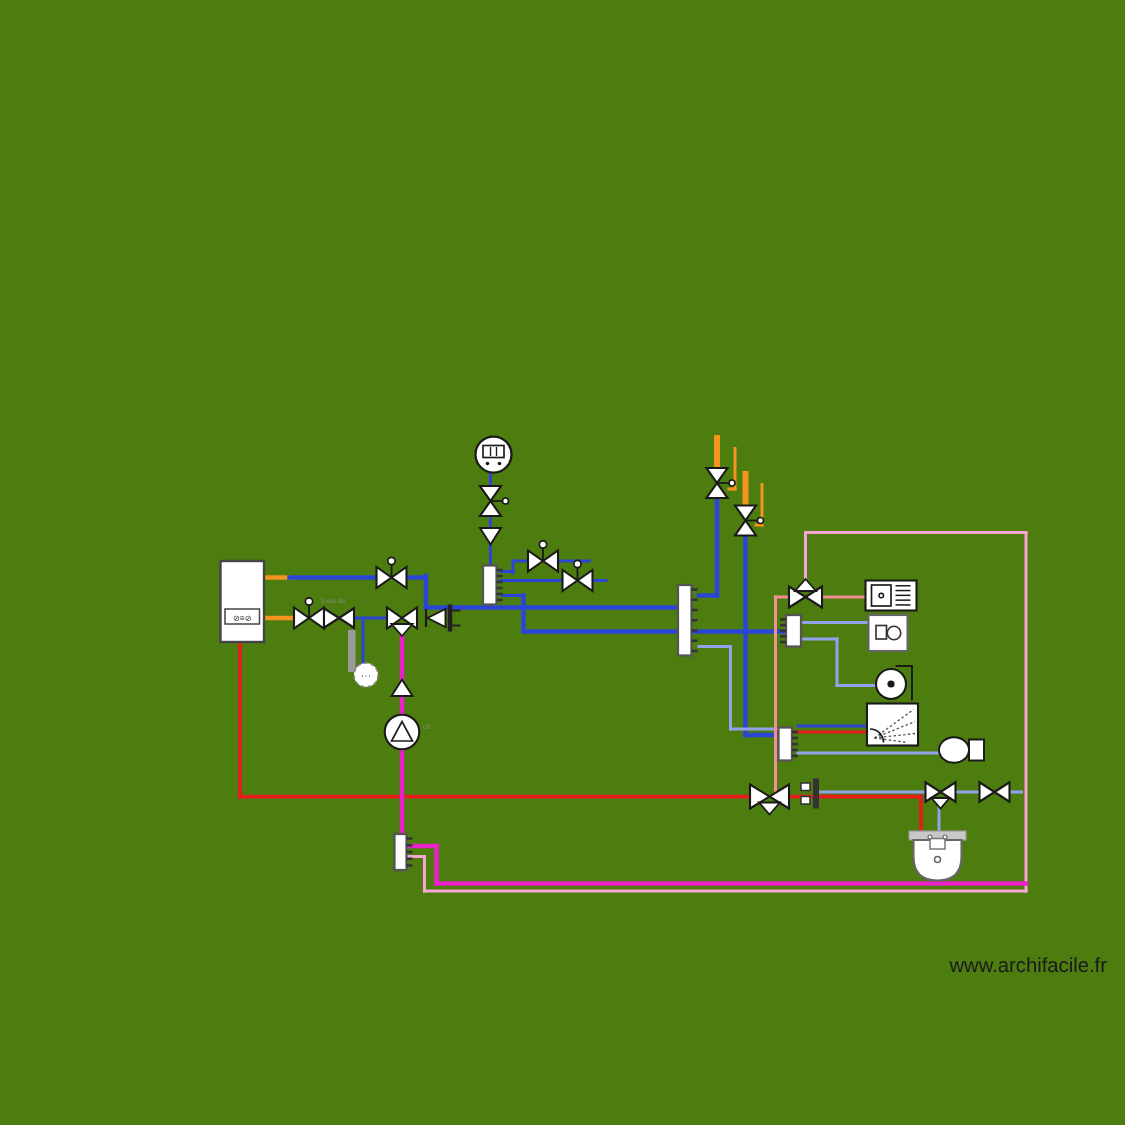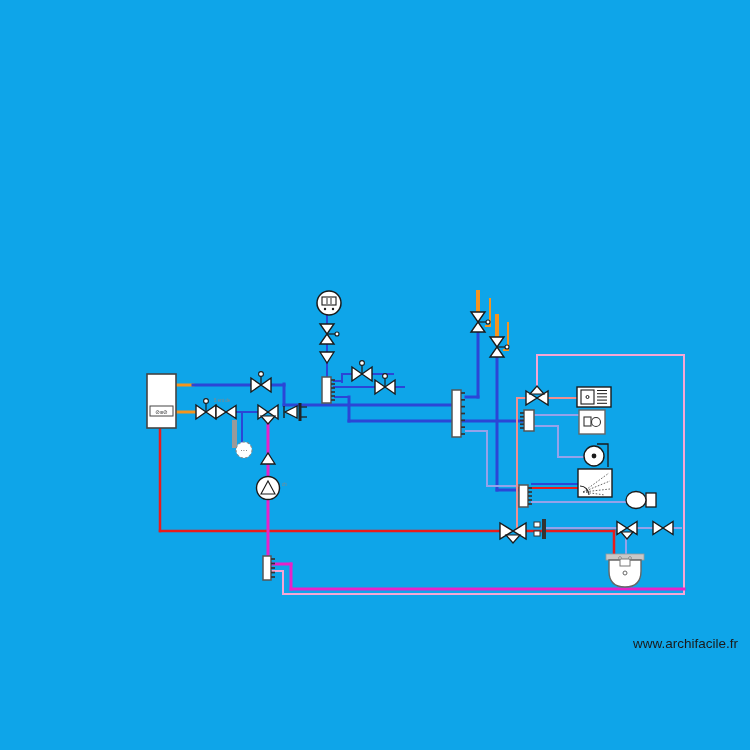--- a/index.html
+++ b/index.html
@@ -1,16 +1,16 @@
 <!DOCTYPE html>
 <html><head>
 <meta charset="utf-8">
 <style>
   html,body{margin:0;padding:0;background:#fff;}
-  .canvas{position:relative;width:750px;height:750px;background:#0ea5e9;overflow:hidden;
+  .canvas{position:relative;width:750px;height:750px;background:#4d7c0f;overflow:hidden;
           font-family:"Liberation Sans", sans-serif;}
   svg{position:absolute;left:0;top:0;}
   .watermark{position:absolute;top:636px;right:12px;font-size:13.5px;color:#1a1a1a;
              font-family:"Liberation Sans", sans-serif;}
 </style>
 </head>
 <body>
 
 <div class="canvas">
   <svg id="diagram" width="750" height="750" viewBox="0 0 750 750">

